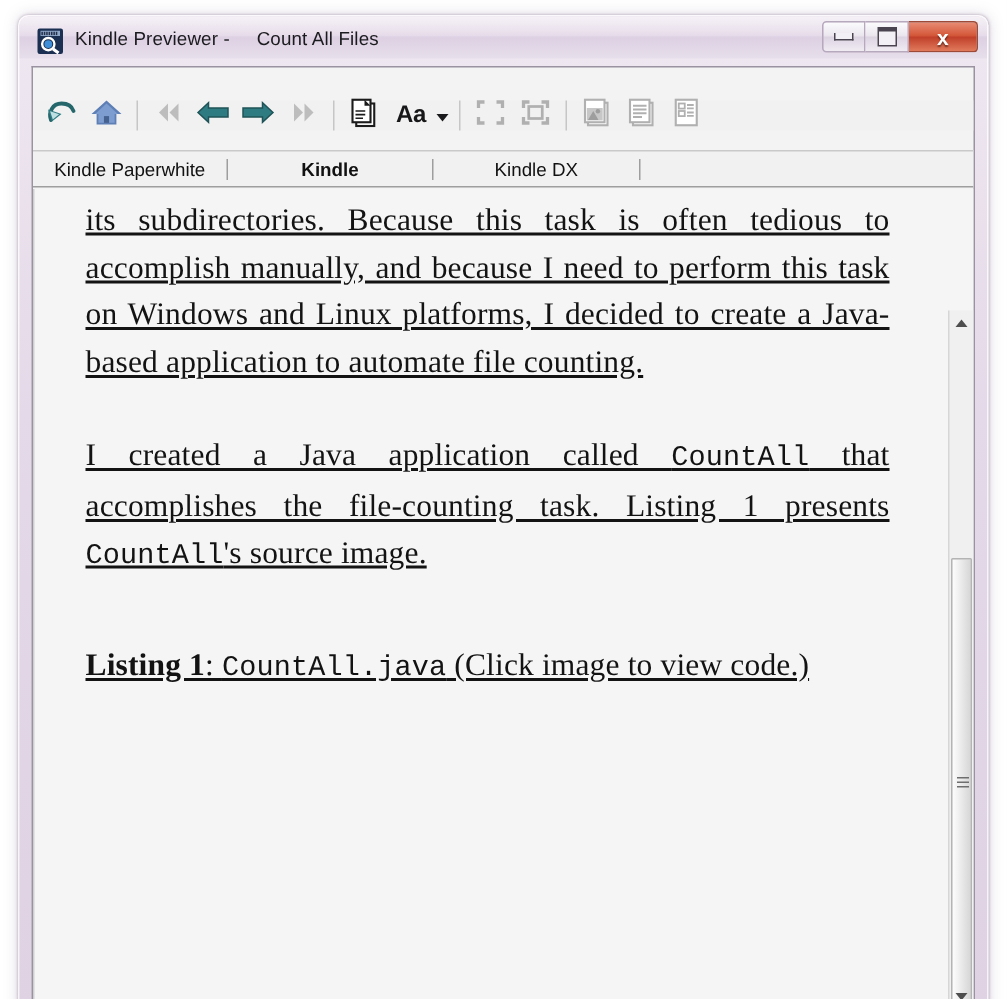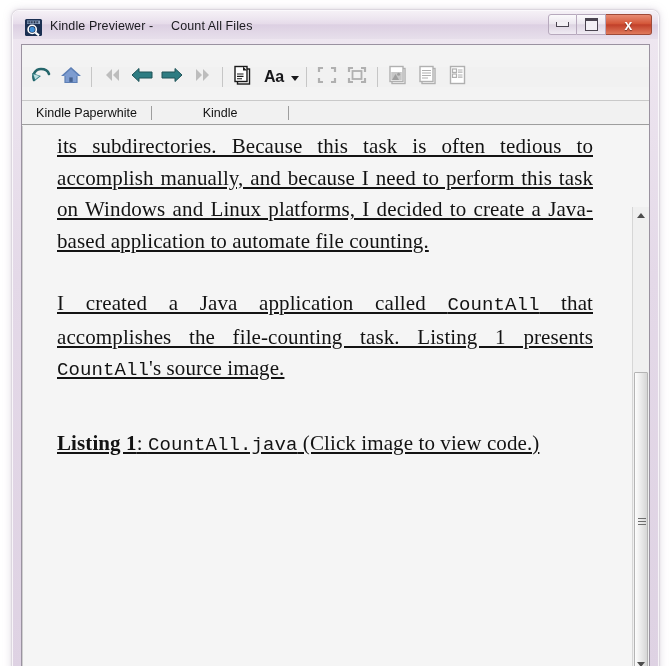--- a/index.html
+++ b/index.html
@@ -188,21 +188,21 @@
   .tab {
     display: flex; align-items: center; justify-content: center;
     font-size: 12.5px;
     color: #111;
     border-right: 1px solid #9e9e9e;
     cursor: default;
     box-sizing: border-box;
     white-space: nowrap;
   }
   .tab.w1 { width: 130px; }
-  .tab.w2 { width: 137px; font-weight: normal; }
+  .tab.w2 { width: 137px; font-weight: bold; }
   .tab.w3 { width: 138px; }
   .tab-filler { flex: 1; }
 
   
   #pane {
     position: absolute;
     left: 0; top: 81px;
     right: 0; bottom: 0;
     background: #f5f5f5;
     overflow: hidden;
@@ -493,20 +493,23 @@
         </div>
       </div>
 
       <div id="tabstrip">
         <div class="tab w1">
           <span>Kindle Paperwhite</span>
         </div>
         <div class="tab w2">
           <span>Kindle</span>
         </div>
+        <div class="tab w3">
+          <span>Kindle DX</span>
+        </div>
         <div class="tab tab-filler"></div>
       </div>
 
       <div id="pane">
 
         <div id="page">
 
           <p class="para first">its subdirectories. Because this task is often tedious to accomplish manually, and because I need to perform this task on Windows and Linux platforms, I decided to create a Java-based application to automate file counting.</p>
 
           <p class="para second"><span>I created a Java application called </span><span class="mono">CountAll</span><span> that accomplishes the file-counting task. Listing 1 presents </span><span class="mono">CountAll</span><span>'s source image.</span></p>

